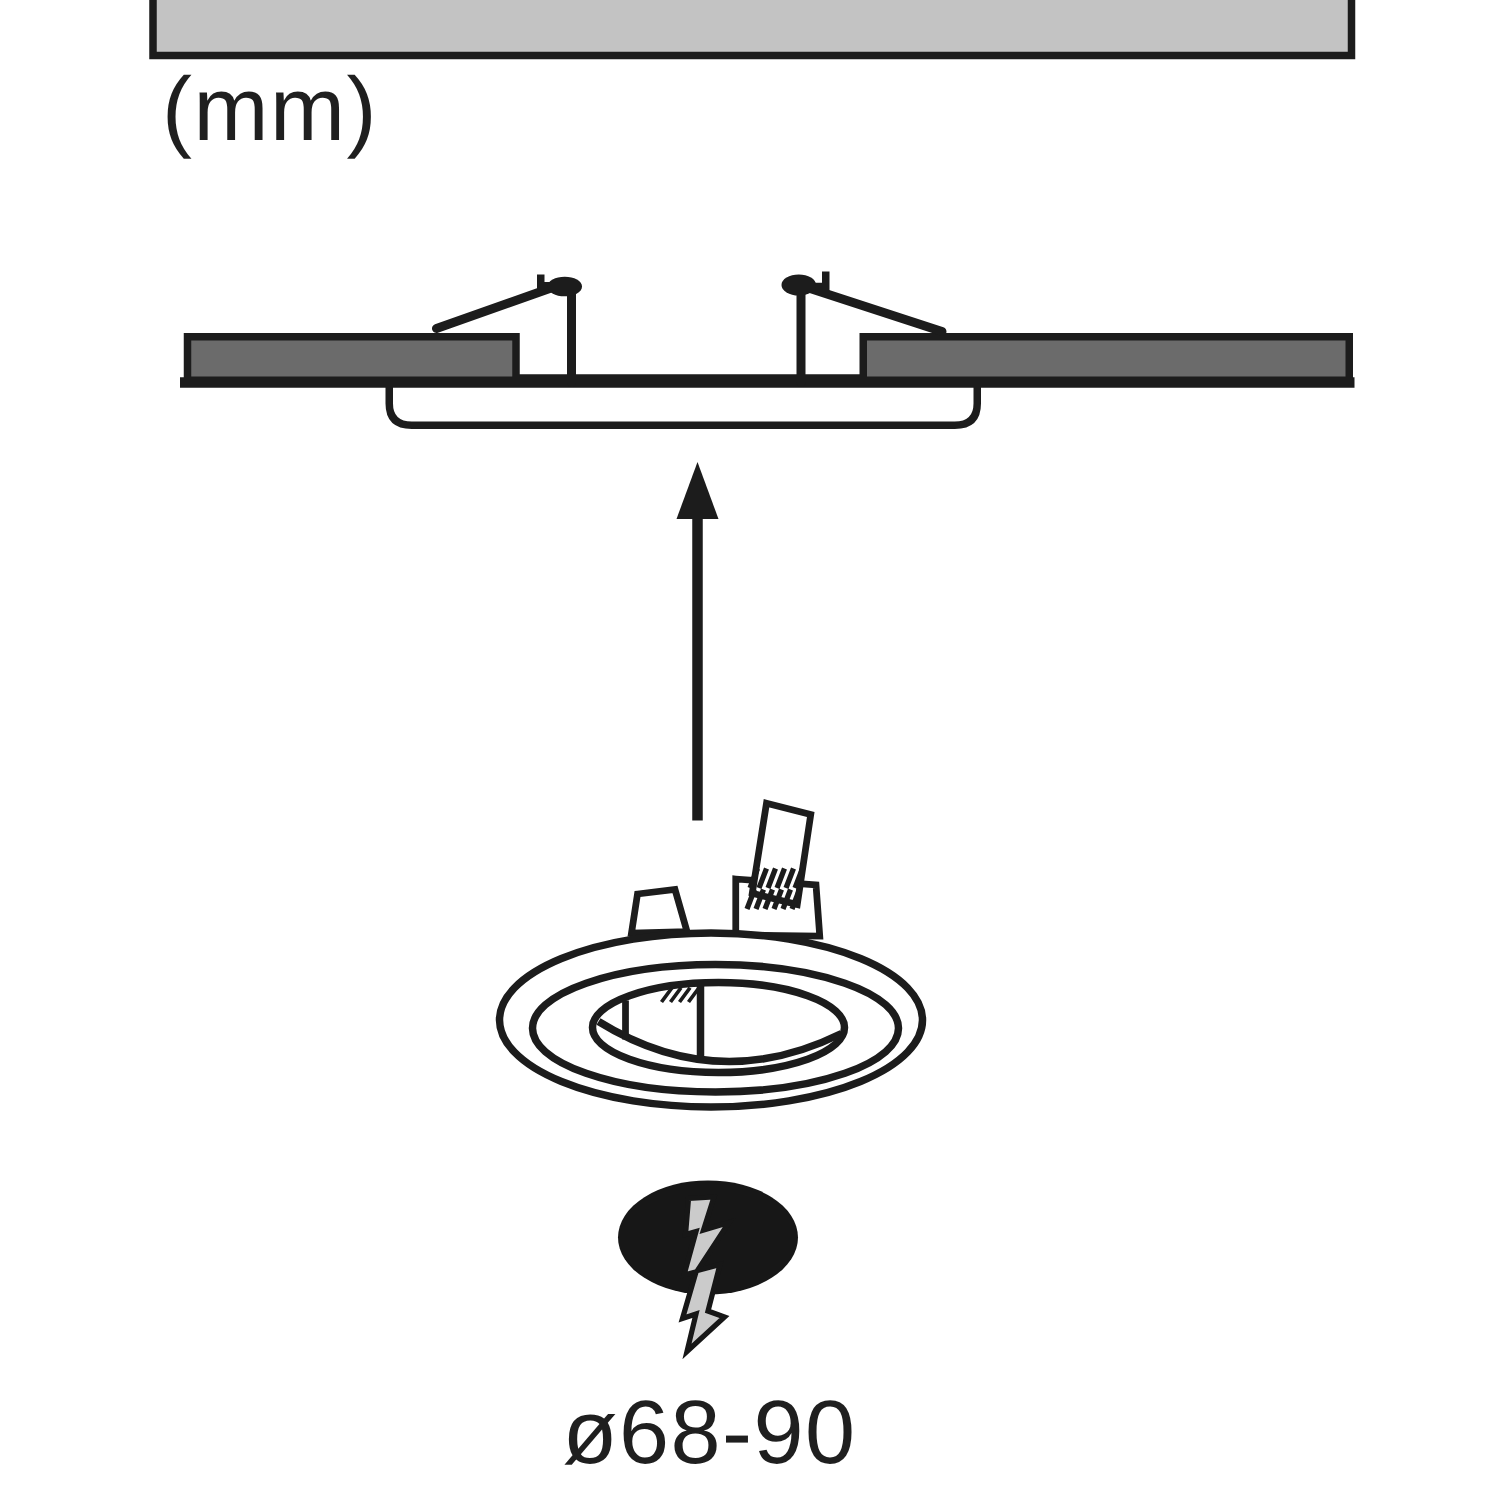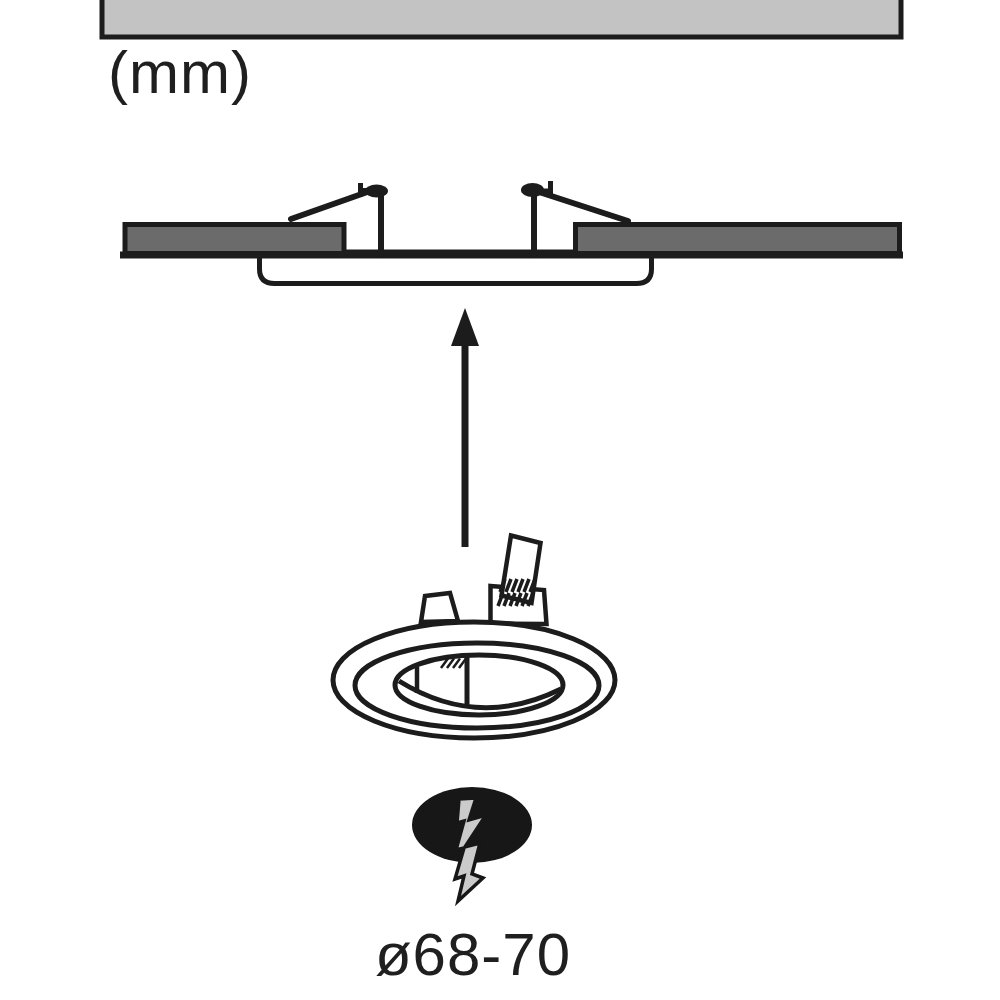--- a/index.html
+++ b/index.html
@@ -96,15 +96,15 @@
     </g>
 
     <g>
       <ellipse cx="472" cy="825" rx="60" ry="38" fill="#171717"></ellipse>
       <path d="M 459,799 L 476,798 L 469,820 L 486,815 L 465,847 L 480,843 L 472,874 L 483,878 L 458,901 L 464,876 L 455,879 L 464,848 L 456,850 L 464,821 L 457,823 Z" fill="#cbcbcb" stroke="#171717" stroke-width="3.5" stroke-linejoin="miter"></path>
     </g>
   </svg>
 
   <div class="label unit-label">(mm)</div>
 
-  <div class="label cutout-label">ø68-70</div>
+  <div class="label cutout-label">ø68-90</div>
 
 </div>
 
 </body></html>

